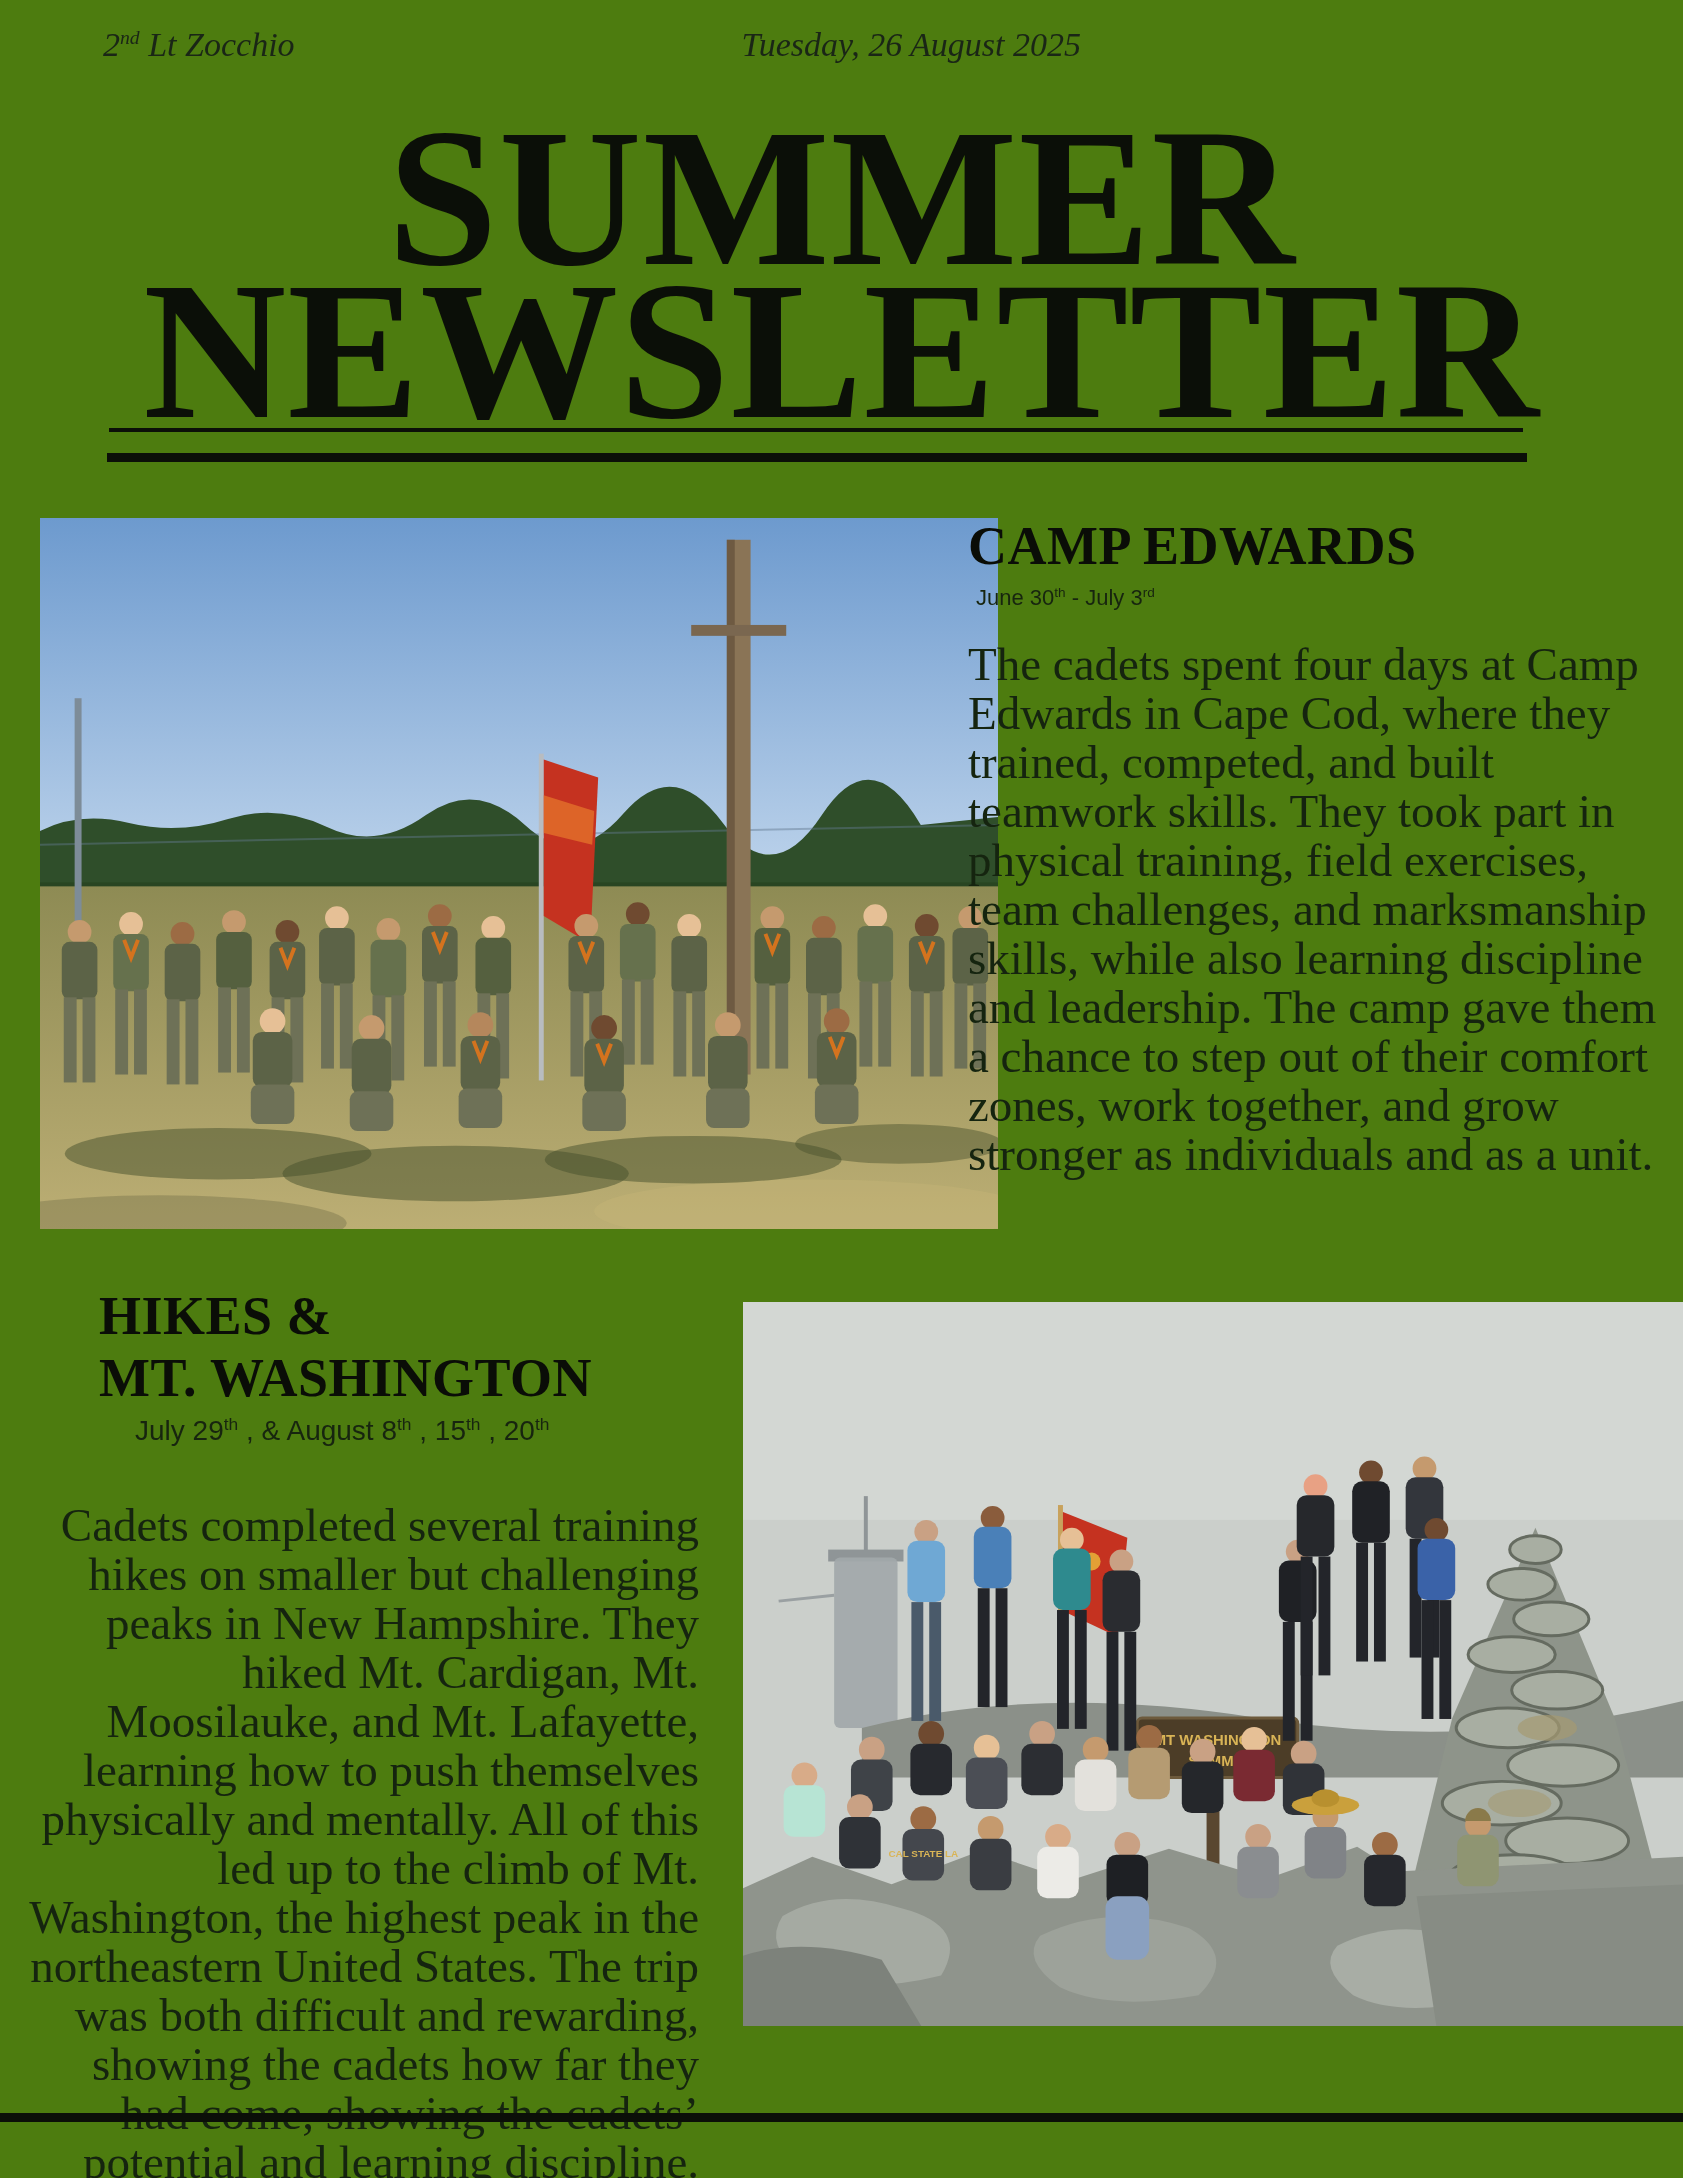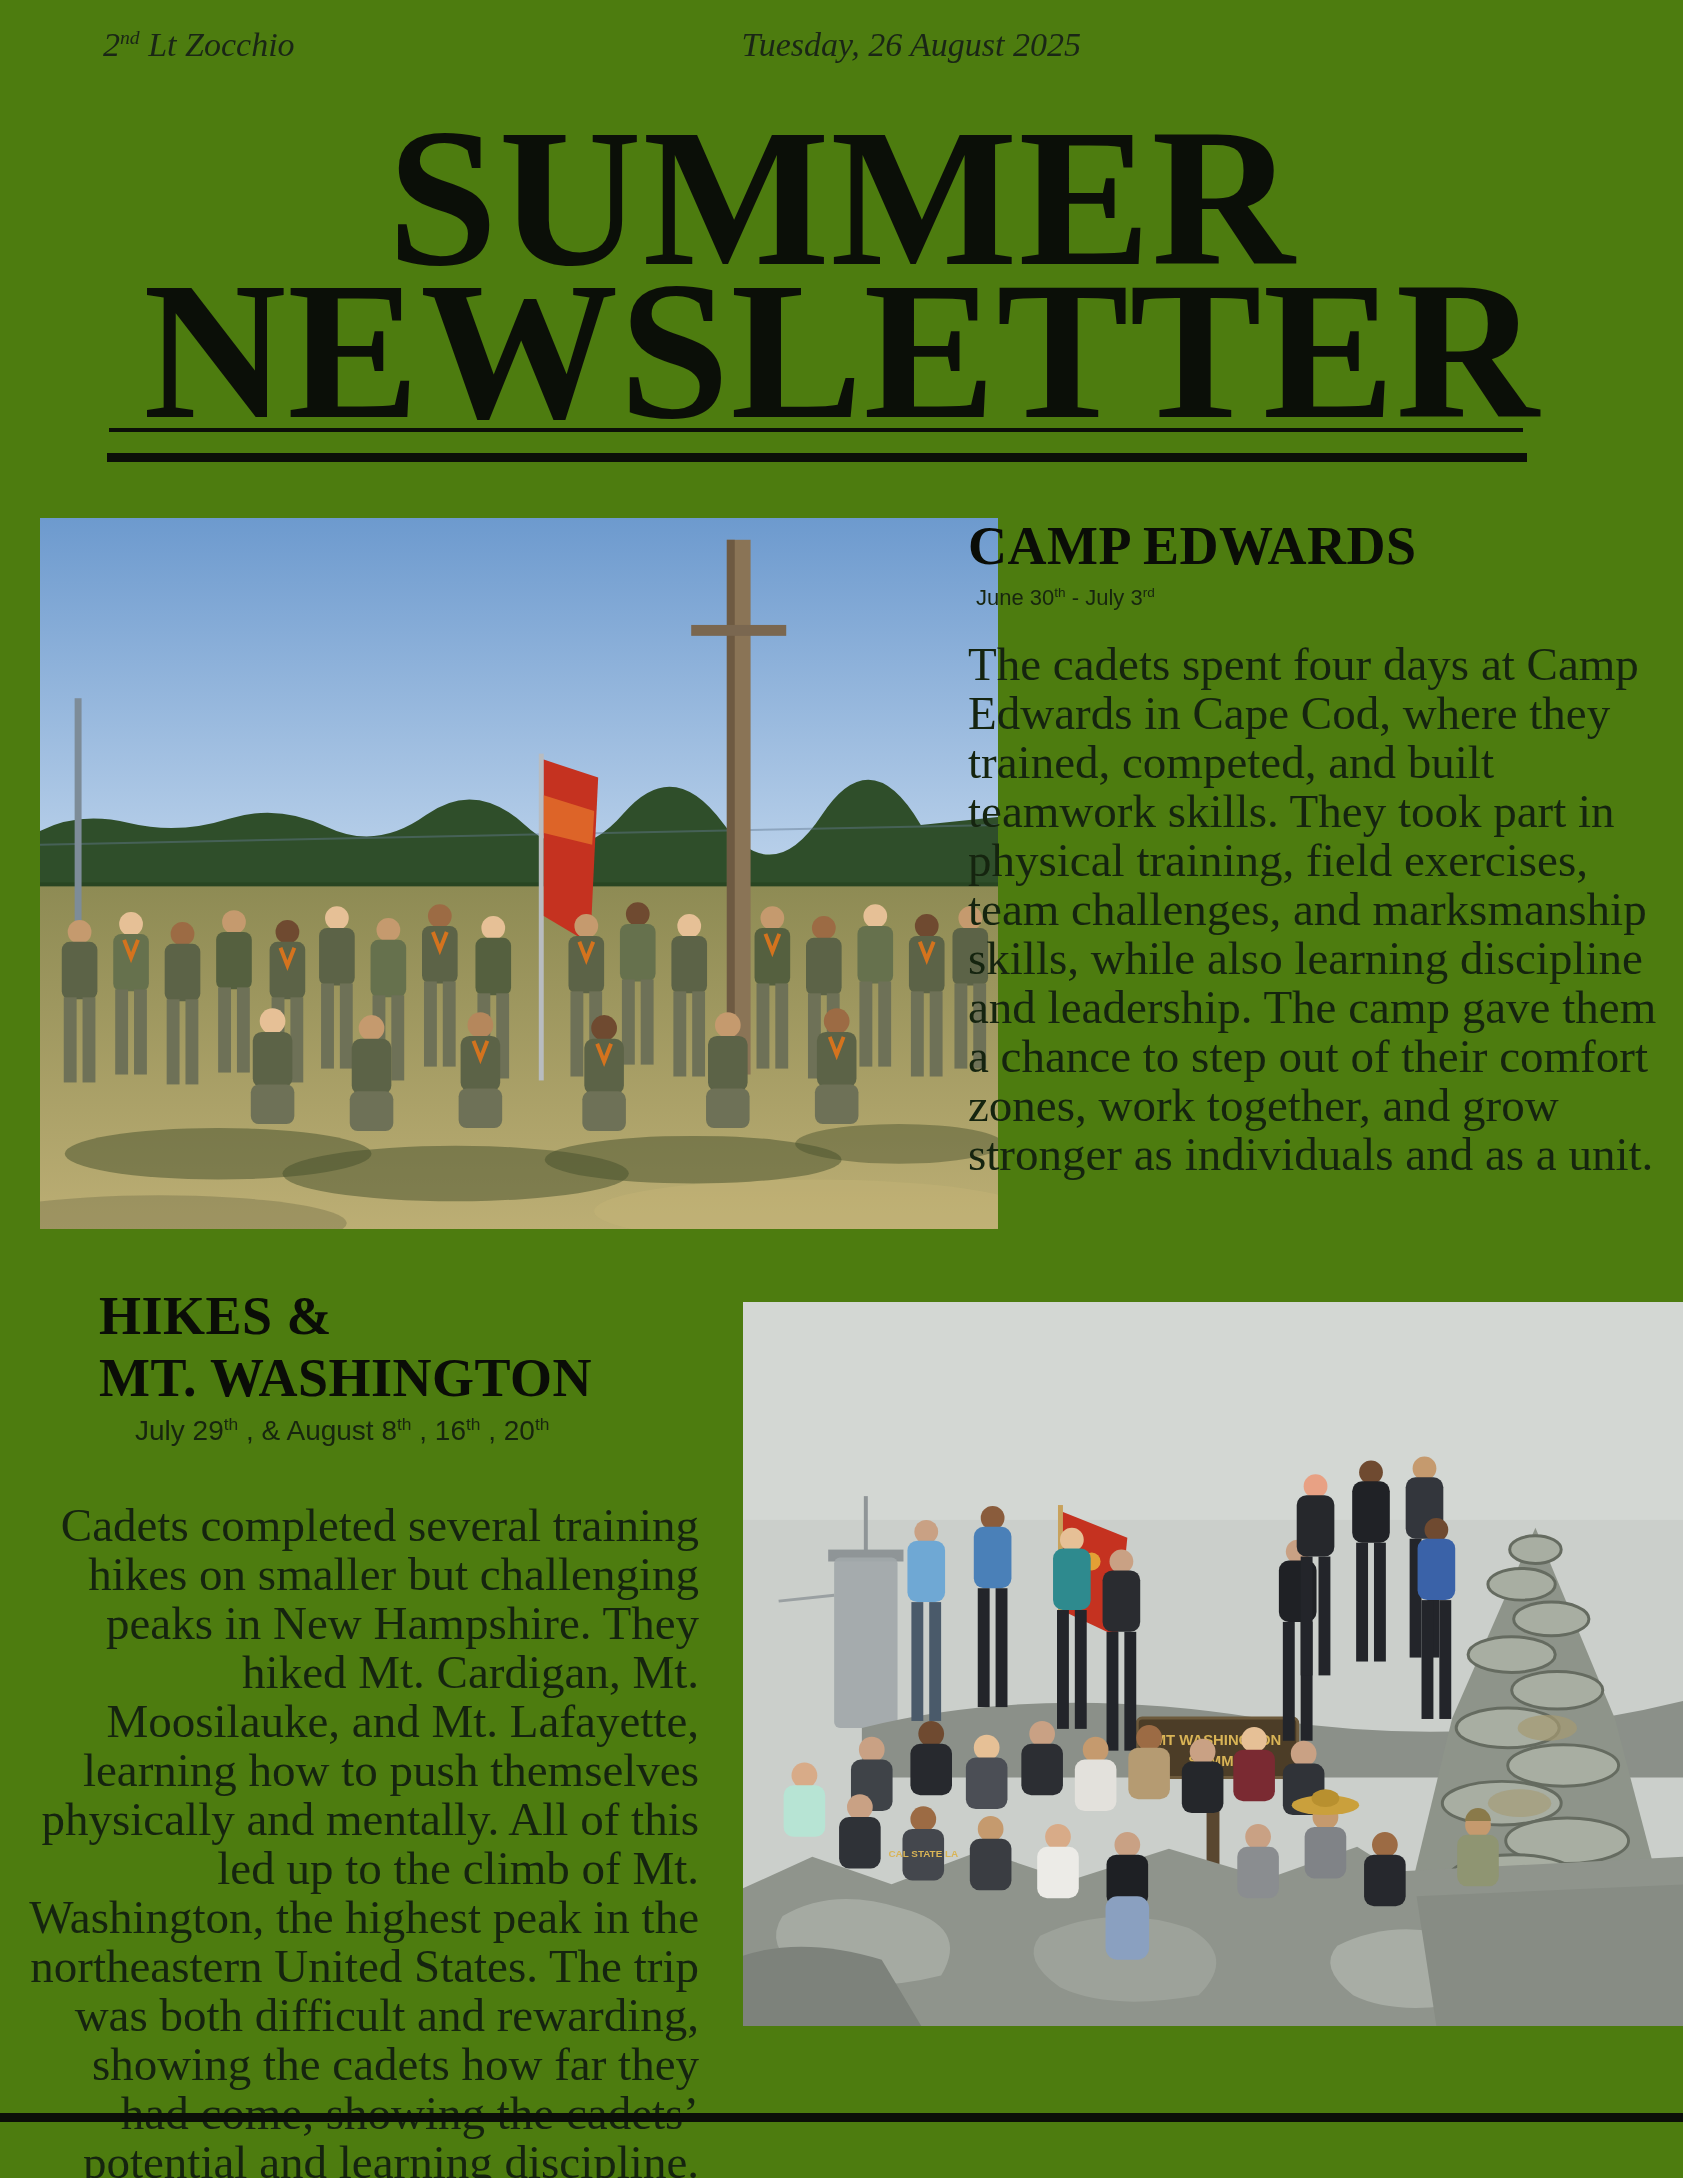--- a/index.html
+++ b/index.html
@@ -156,21 +156,21 @@
         <use href="#md" x="805" y="508"></use>
       </g>
     </svg>
   </figure>
 
   <h2 class="sec-heading camp-heading">CAMP EDWARDS</h2>
   <div class="dates camp-dates"><span>June 30</span><span class="sup">th</span><span> - July 3</span><span class="sup">rd</span></div>
   <p class="para camp-para1">The cadets spent four days at Camp Edwards in Cape Cod, where they trained, competed, and built teamwork skills. They took part in physical training, field exercises, team challenges, and marksmanship skills, while also learning discipline and leadership. The camp gave them a chance to step out of their comfort zones, work together, and grow stronger as individuals and as a unit.</p>
 
   <h2 class="sec-heading hikes-heading"><span>HIKES &amp;</span><br><span>MT. WASHINGTON</span></h2>
-  <div class="dates hikes-dates"><span>July 29</span><span class="sup">th</span><span> , &amp; August 8</span><span class="sup">th</span><span> , 16</span><span class="sup">th</span><span> , 20</span><span class="sup">th</span></div>
+  <div class="dates hikes-dates"><span>July 29</span><span class="sup">th</span><span> , &amp; August 8</span><span class="sup">th</span><span> , 15</span><span class="sup">th</span><span> , 20</span><span class="sup">th</span></div>
   <p class="para hikes-para">Cadets completed several training hikes on smaller but challenging peaks in New Hampshire. They hiked Mt. Cardigan, Mt. Moosilauke, and Mt. Lafayette, learning how to push themselves physically and mentally. All of this led up to the climb of Mt. Washington, the highest peak in the northeastern United States. The trip was both difficult and rewarding, showing the cadets how far they had come, showing the cadets’ potential and learning discipline.</p>
 
   <figure class="photo photo2">
     <svg viewBox="0 0 952 731" preserveAspectRatio="none">
       <defs>
         <g id="hd">
           <circle cx="0" cy="0" r="12" fill="var(--skin,#c9a184)"></circle>
           <rect x="-19" y="9" width="38" height="62" rx="10" fill="var(--shirt,#2c2e33)"></rect>
           <rect x="-15" y="71" width="12" height="120" fill="var(--pants,#23252a)"></rect>
           <rect x="3" y="71" width="12" height="120" fill="var(--pants,#23252a)"></rect>

